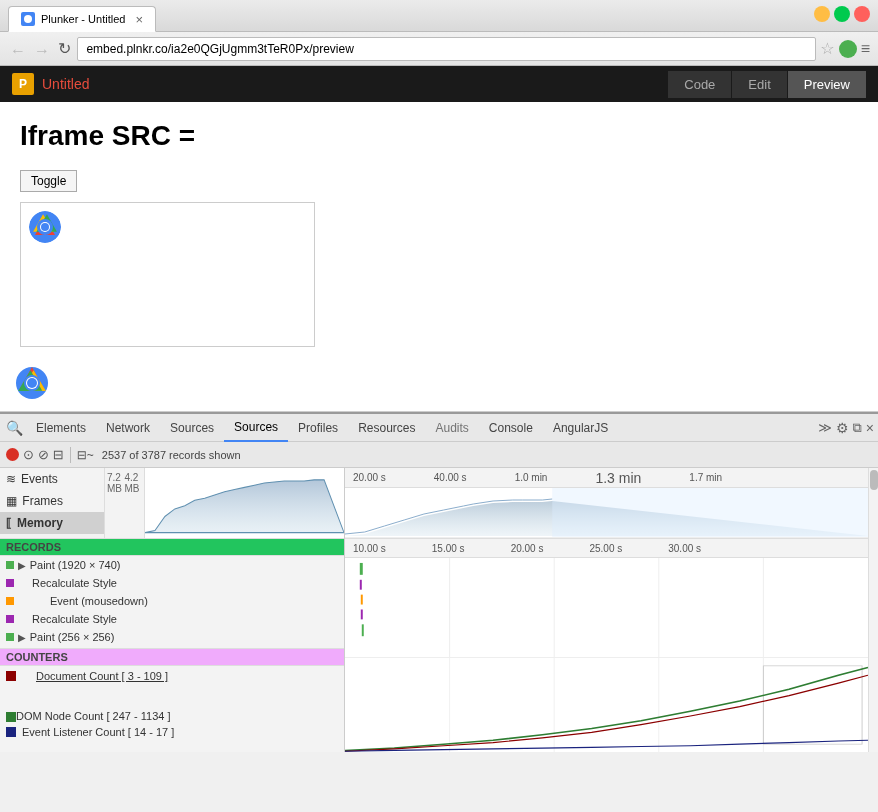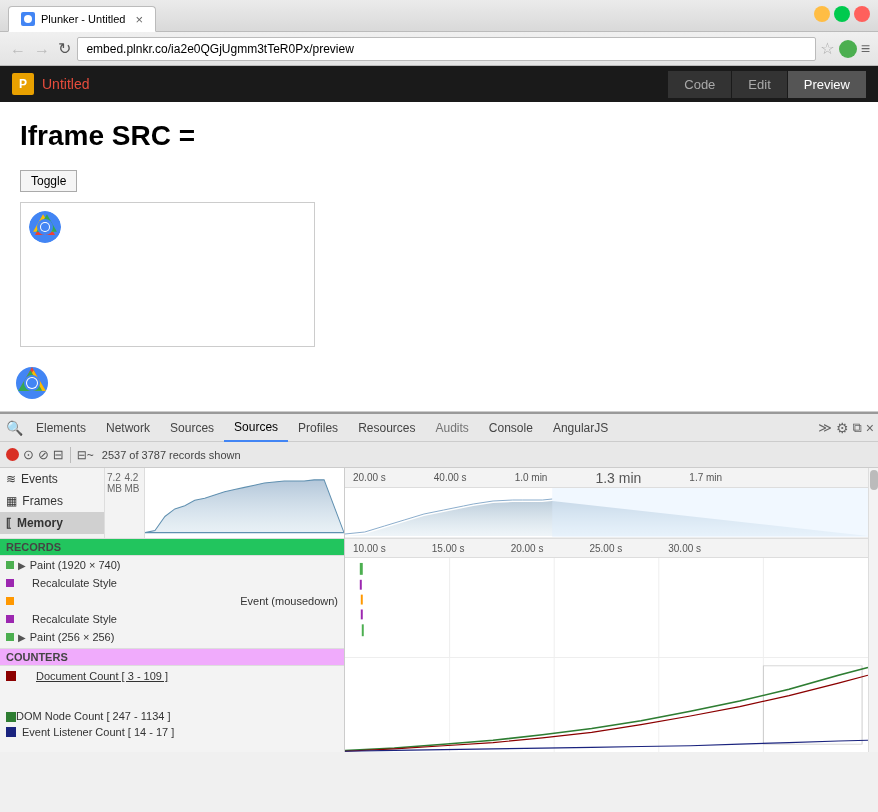--- a/index.html
+++ b/index.html
@@ -158,21 +158,21 @@
 
         <div style="display: flex; align-items: center; height: 18px; padding: 0 6px; font-size: 11px; color: #333; gap: 4px;">
           <div style="width: 8px; height: 8px; background: #4CAF50;"></div>
           <span style="font-size: 10px; color: #555;">▶</span>
           <span>Paint (1920 × 740)</span>
         </div>
         <div style="display: flex; align-items: center; height: 18px; padding: 0 6px; font-size: 11px; color: #333; gap: 4px;">
           <div style="width: 8px; height: 8px; background: #9C27B0;"></div>
           <span style="margin-left: 14px;">Recalculate Style</span>
         </div>
-        <div style="display: flex; align-items: center; height: 18px; padding: 0 6px; font-size: 11px; color: #333; gap: 8px; justify-content: space-between;">
+        <div style="display: flex; align-items: center; height: 18px; padding: 0 6px; font-size: 11px; color: #333; gap: 22px;">
           <div style="width: 8px; height: 8px; background: #FF9800;"></div>
           <span style="margin-left: 14px;">Event (mousedown)</span>
         </div>
         <div style="display: flex; align-items: center; height: 18px; padding: 0 6px; font-size: 11px; color: #333; gap: 4px;">
           <div style="width: 8px; height: 8px; background: #9C27B0;"></div>
           <span style="margin-left: 14px;">Recalculate Style</span>
         </div>
         <div style="display: flex; align-items: center; height: 18px; padding: 0 6px; font-size: 11px; color: #333; gap: 4px;">
           <div style="width: 8px; height: 8px; background: #4CAF50;"></div>
           <span style="font-size: 10px; color: #555;">▶</span>

